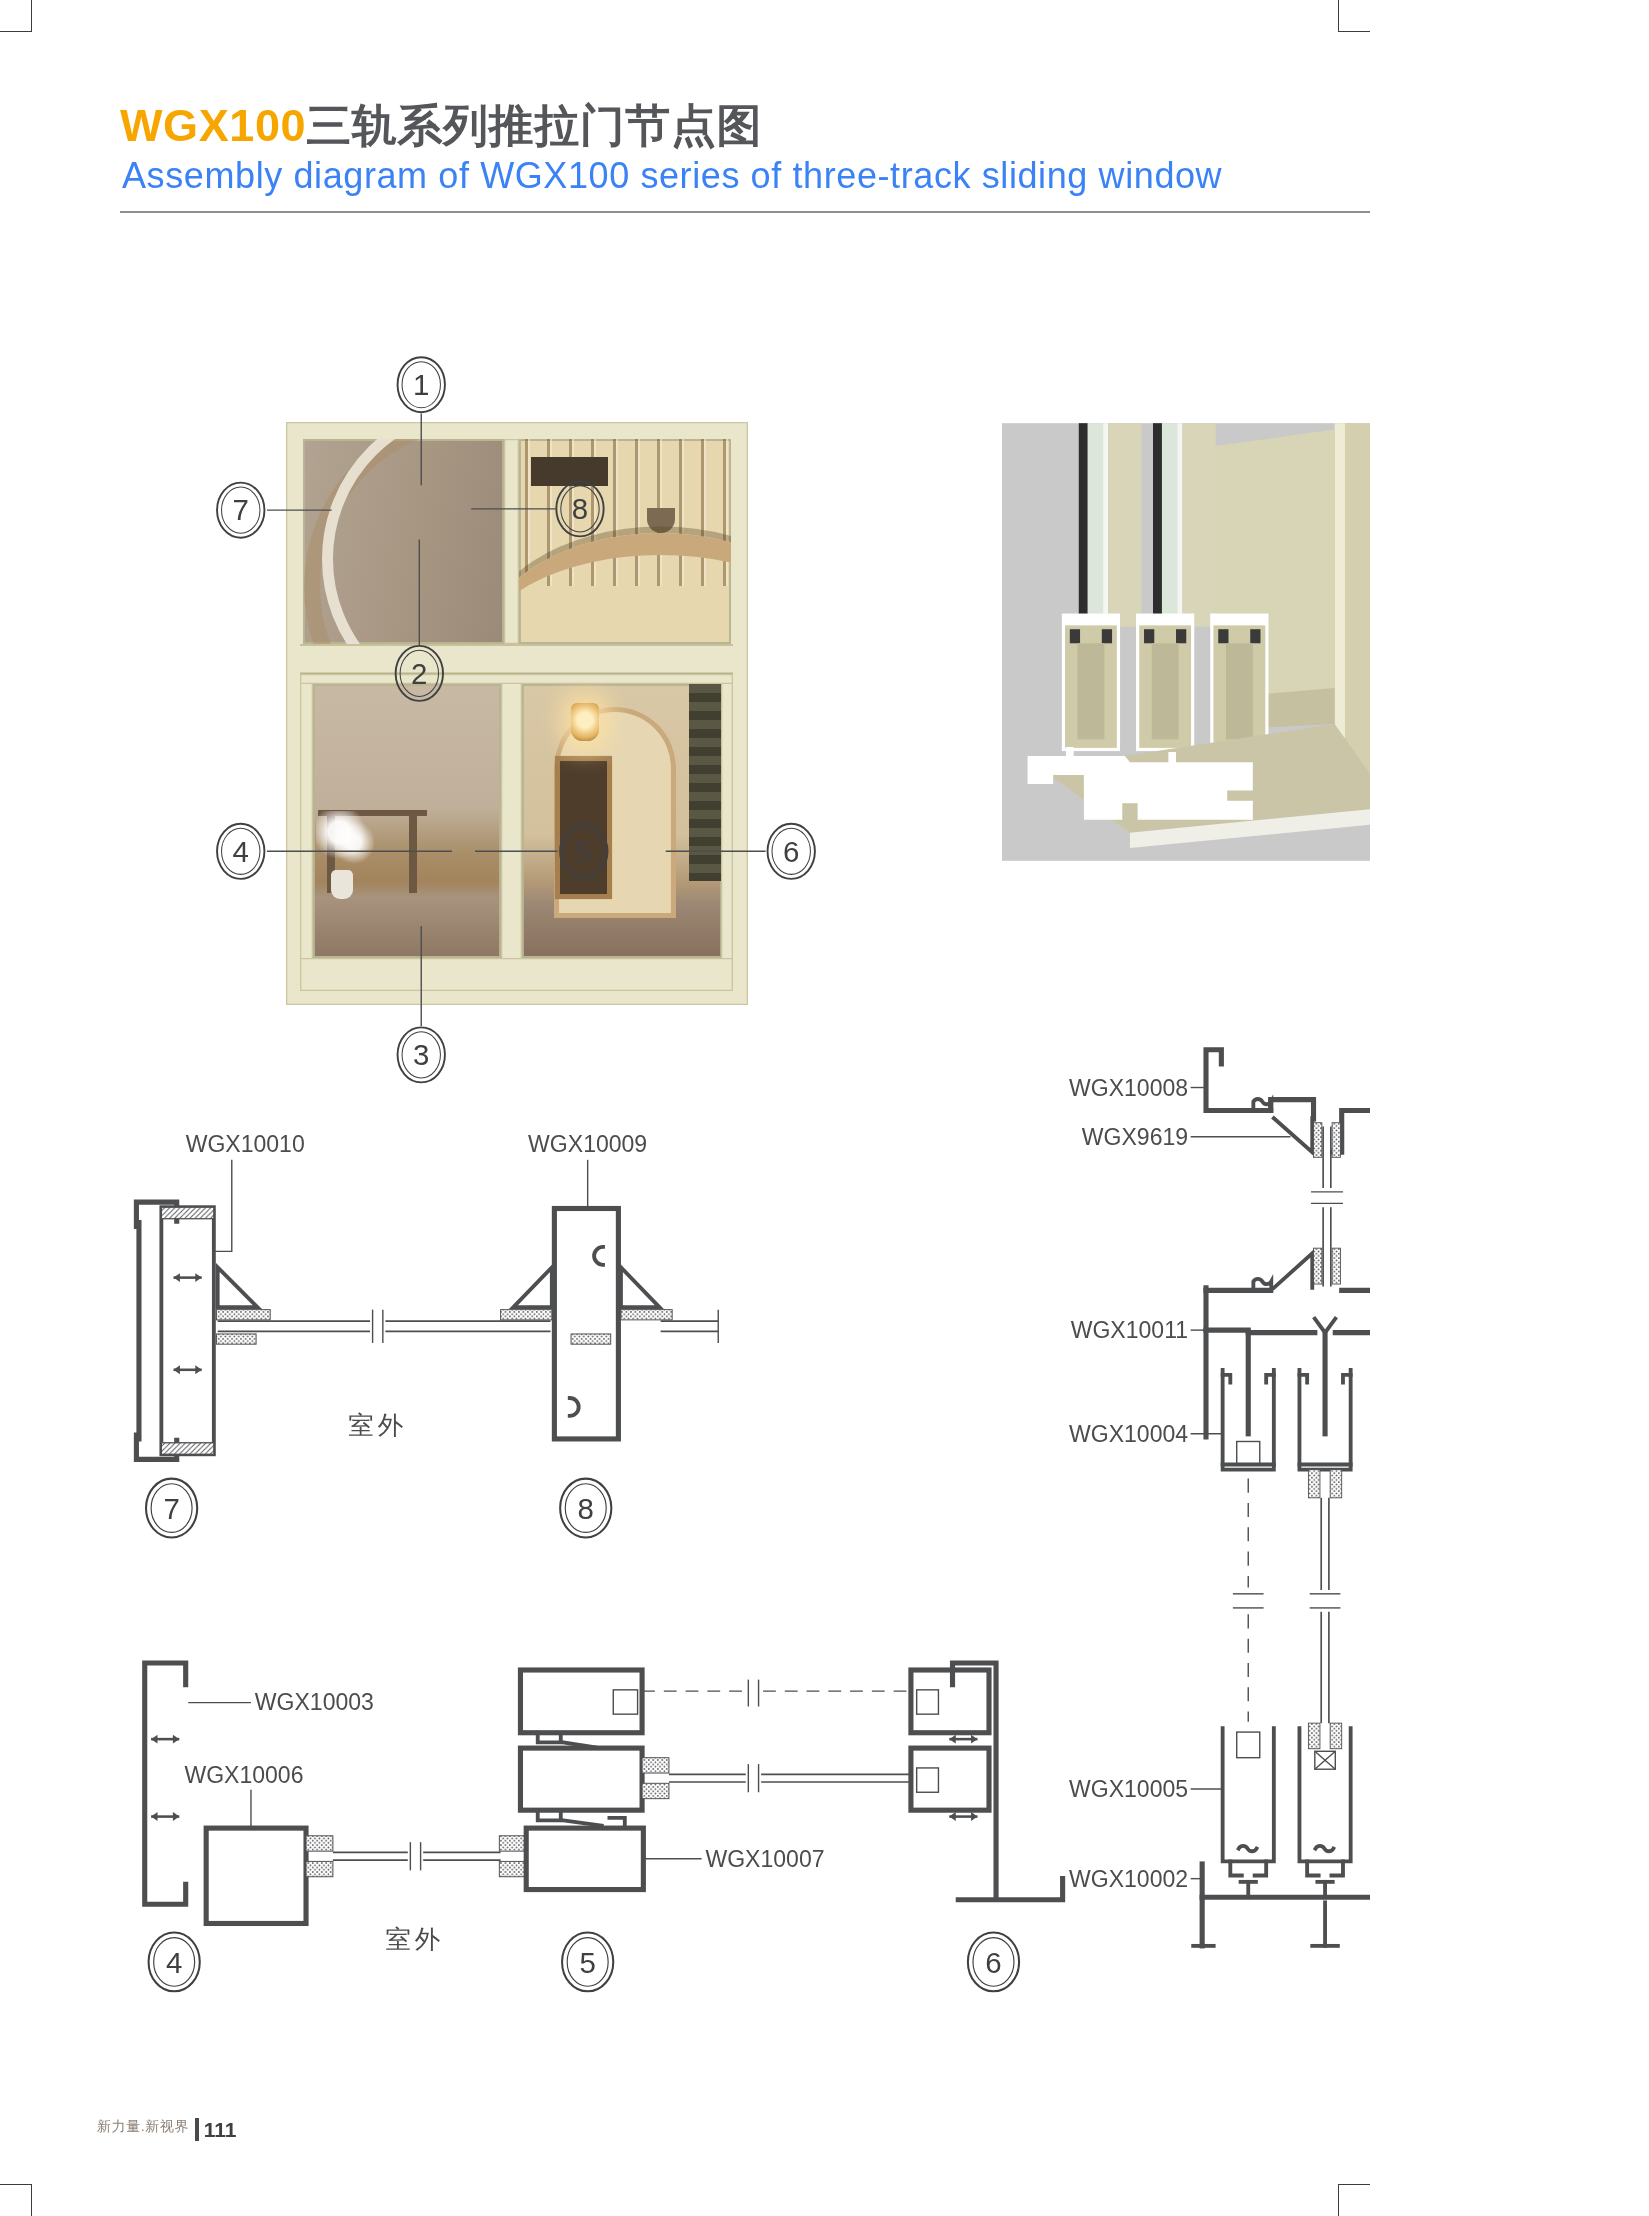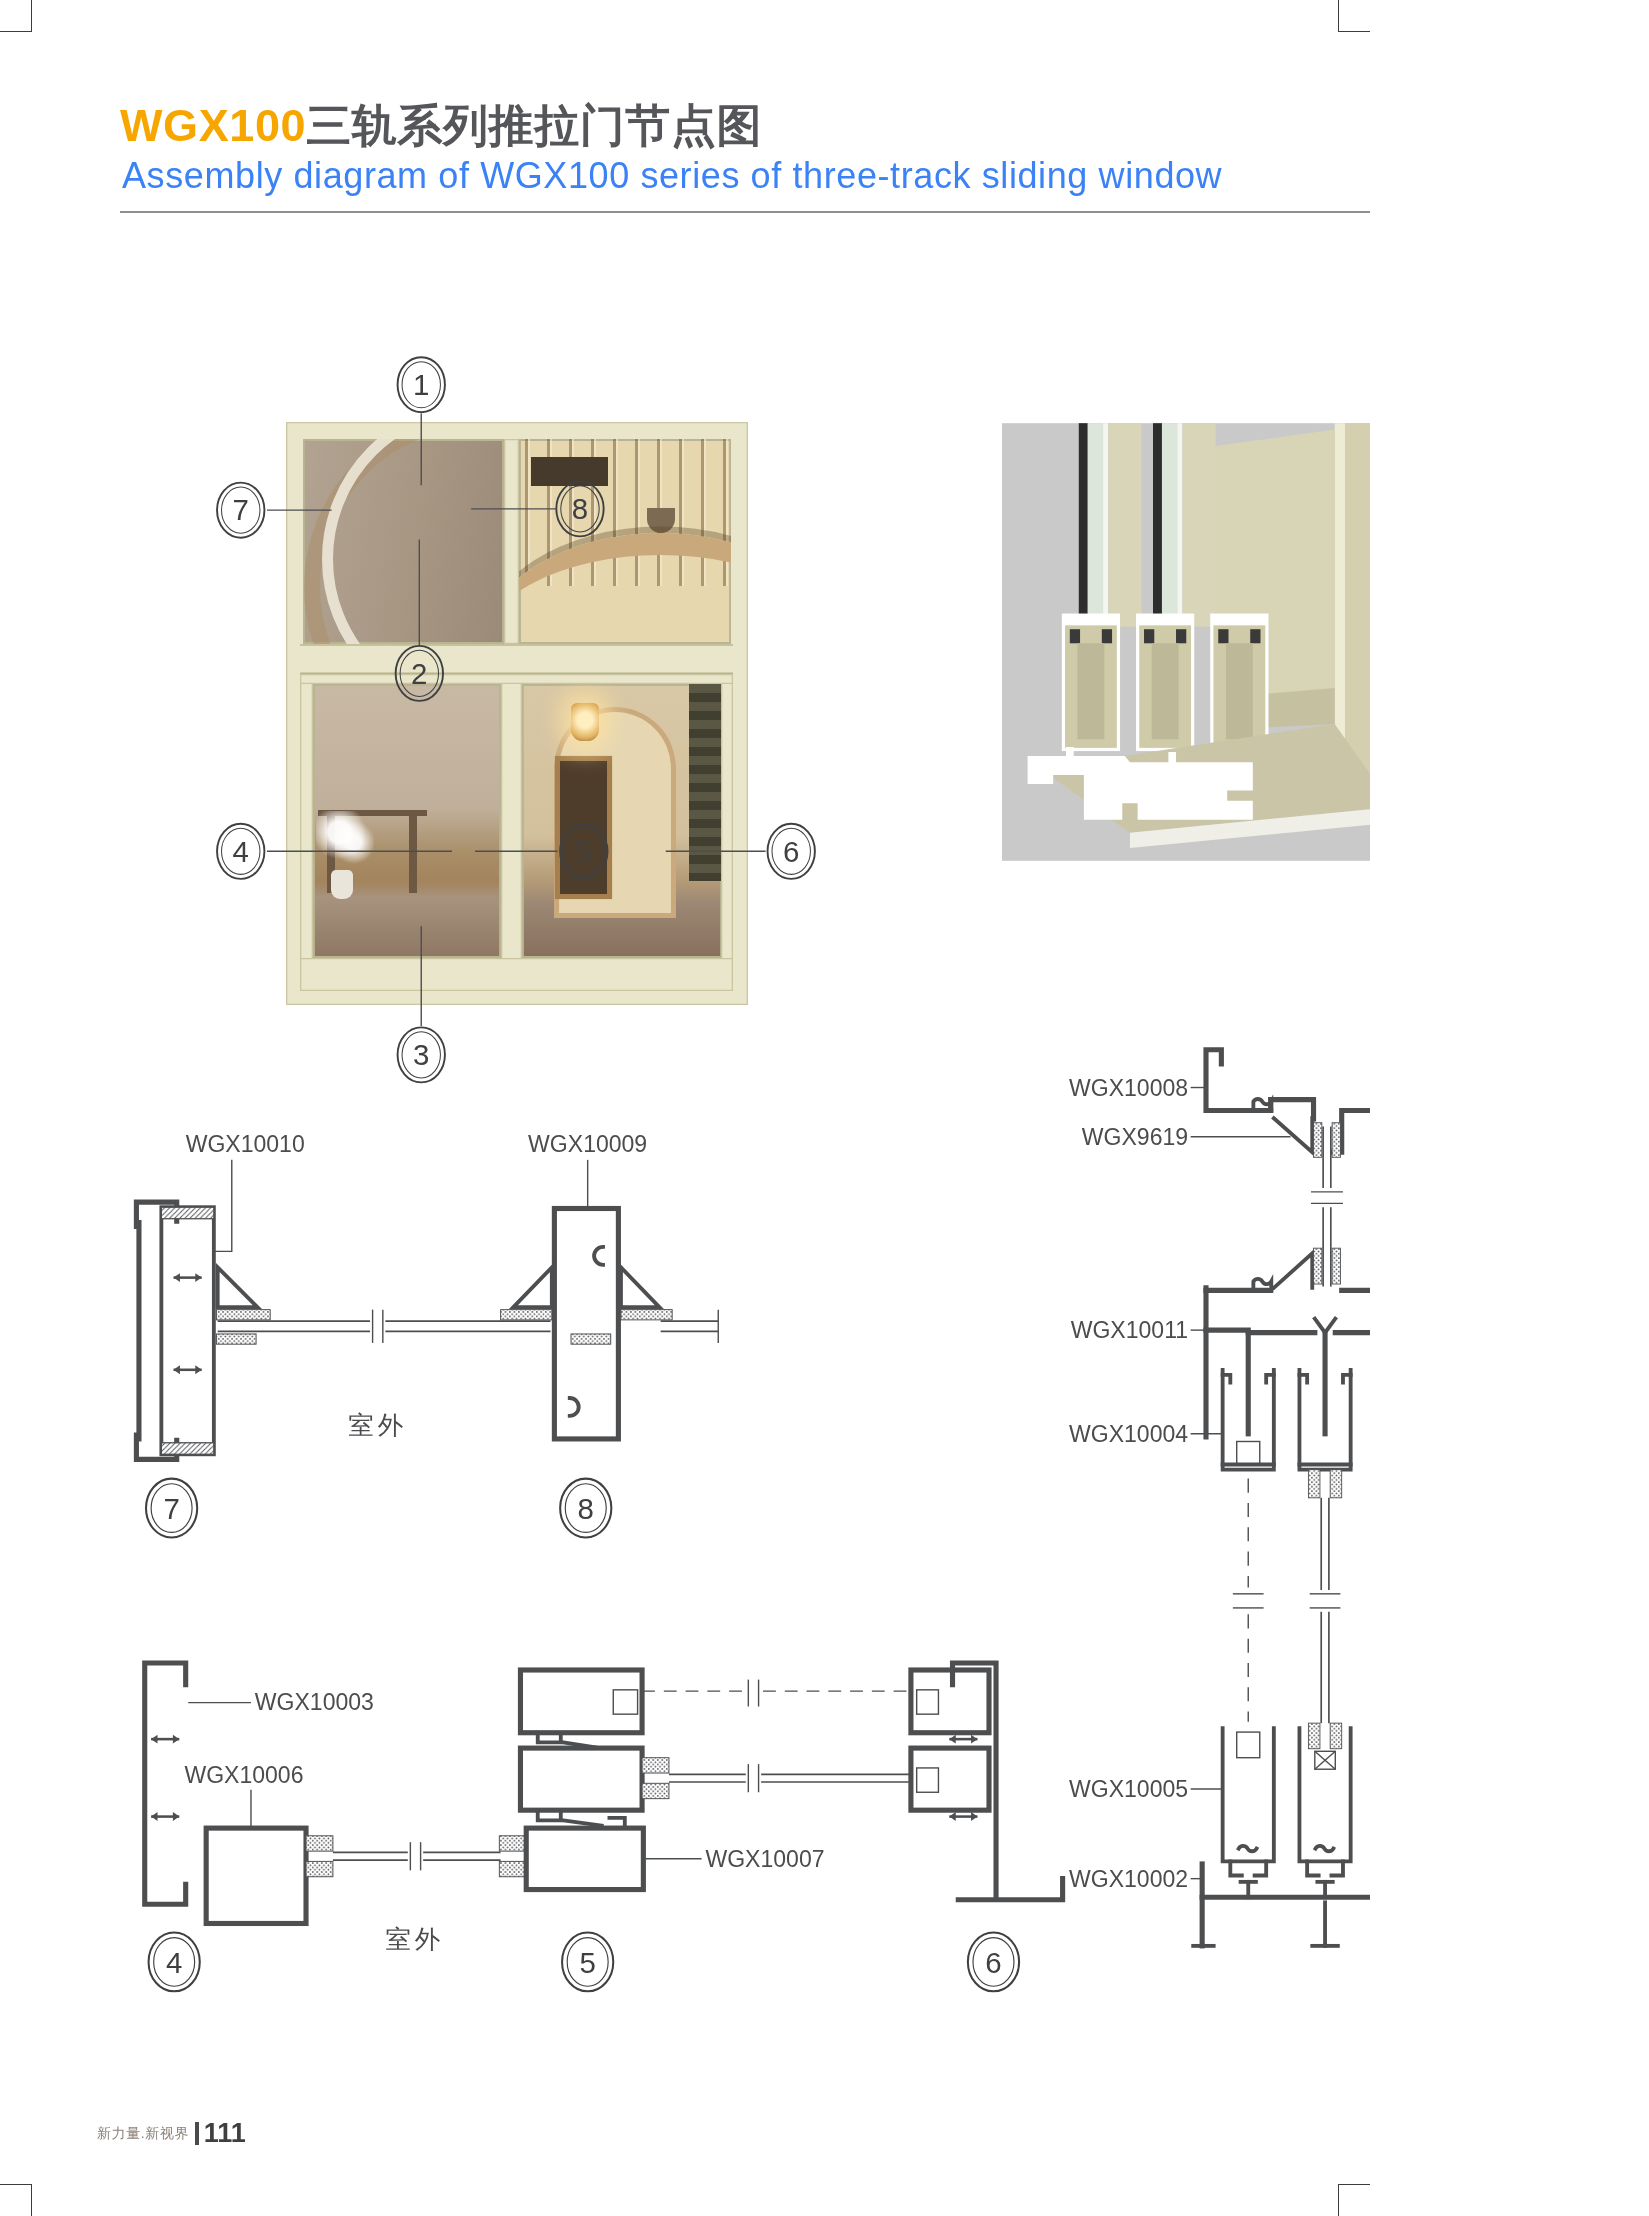--- a/index.html
+++ b/index.html
@@ -53,24 +53,24 @@
   .pane-dr .lamp{position:absolute;left:49px;top:19px;width:28px;height:38px;border-radius:6.4px 6.4px 11.5px 11.5px;
      background:radial-gradient(circle at 50% 45%,#ffeec0 0 30%,#e3b35f 70%,#8a6a3a 100%);
      box-shadow:0 0 22px 10.2px rgba(255,225,160,.8);}
   .pane-dr .curtain{position:absolute;right:0;top:0;width:33px;height:72%;
      background:repeating-linear-gradient(180deg,#5a5844 0 9px,#403f30 9px 18px);}
   
   .render{position:absolute;left:1002px;top:423px;width:405px;height:438px;}
   
   .overlay{position:absolute;left:0;top:0;width:1649px;height:2216px;}
   
-  .footer{position:absolute;left:97px;top:2118px;display:flex;align-items:center;}
+  .footer{position:absolute;left:97px;top:2118px;display:flex;}
   .footer .brand{font-size:14px;color:#8b8077;letter-spacing:0.6px;}
   .footer .bar{width:3.2px;height:23px;background:#4a4a4a;margin:0 5.1px 0 6.4px;}
-  .footer .pageno{font-size:27px;font-weight:bold;color:#3f3f3f;}
+  .footer .pageno{font-size:21px;font-weight:bold;color:#3f3f3f;}
 </style>
 </head>
 <body>
 
 <div class="page">
 
   <div class="cmark tl"></div>
   <div class="cmark tr"></div>
   <div class="cmark bl"></div>
   <div class="cmark br"></div>

